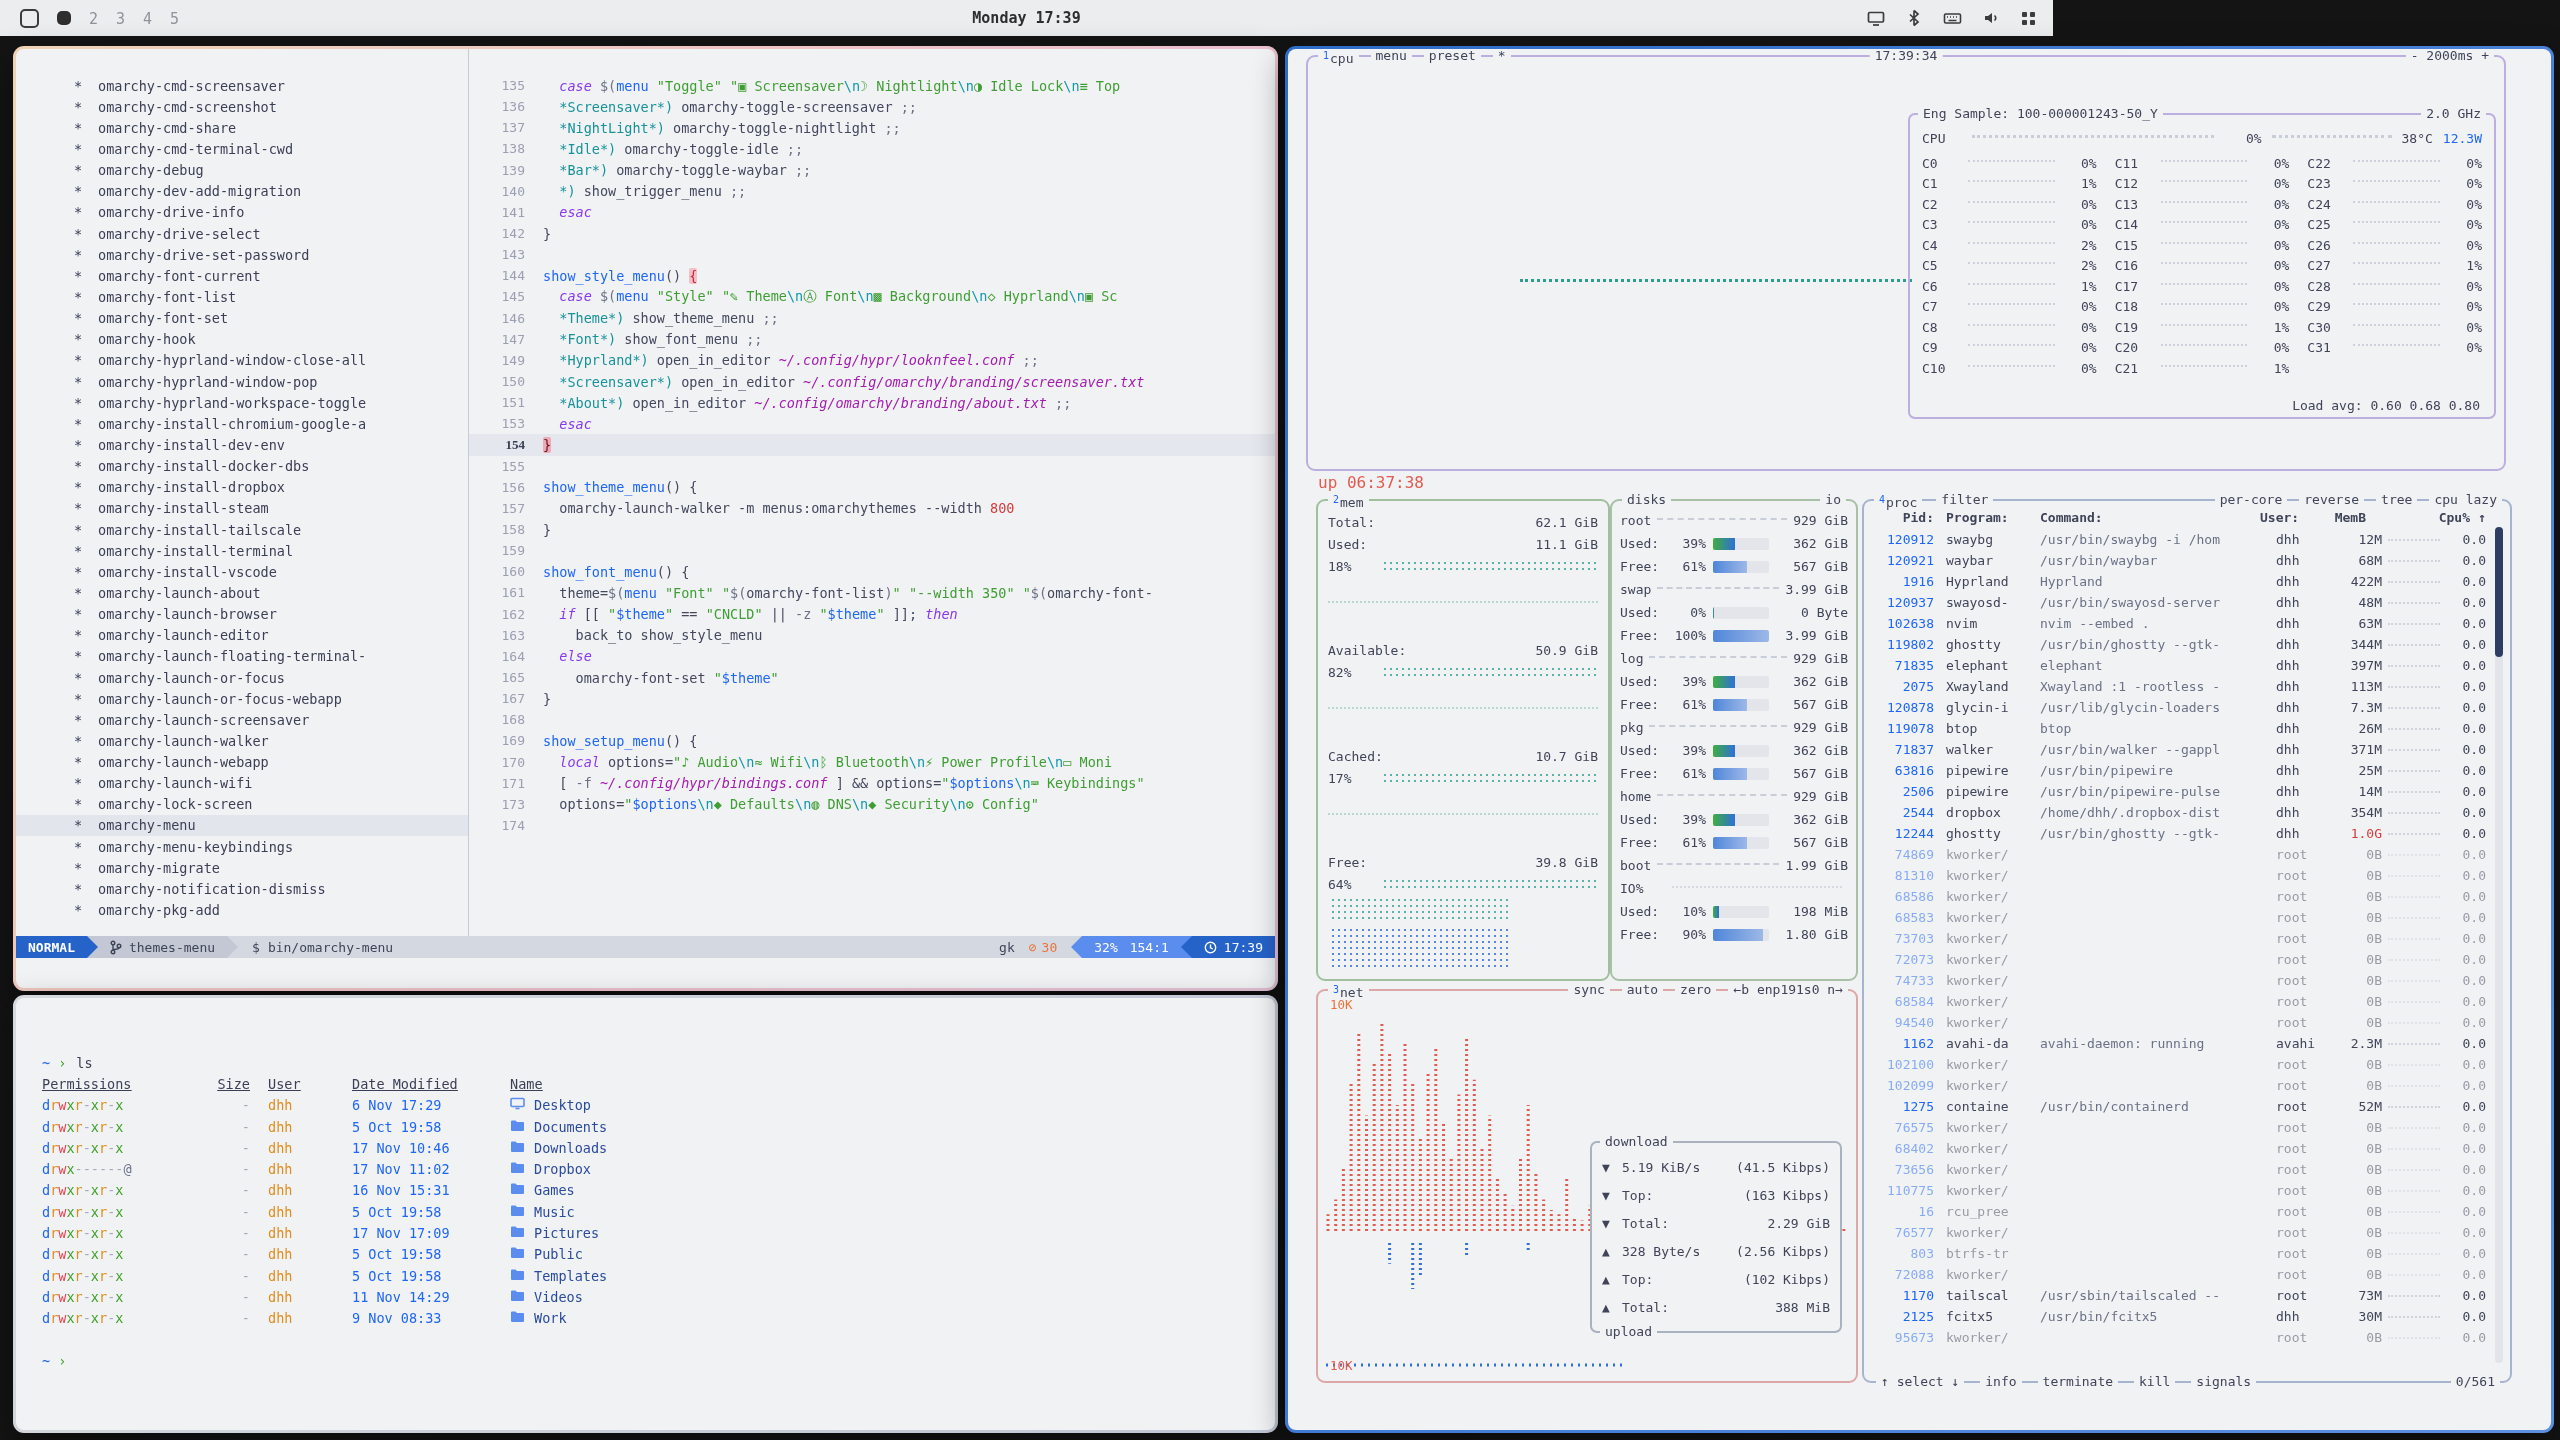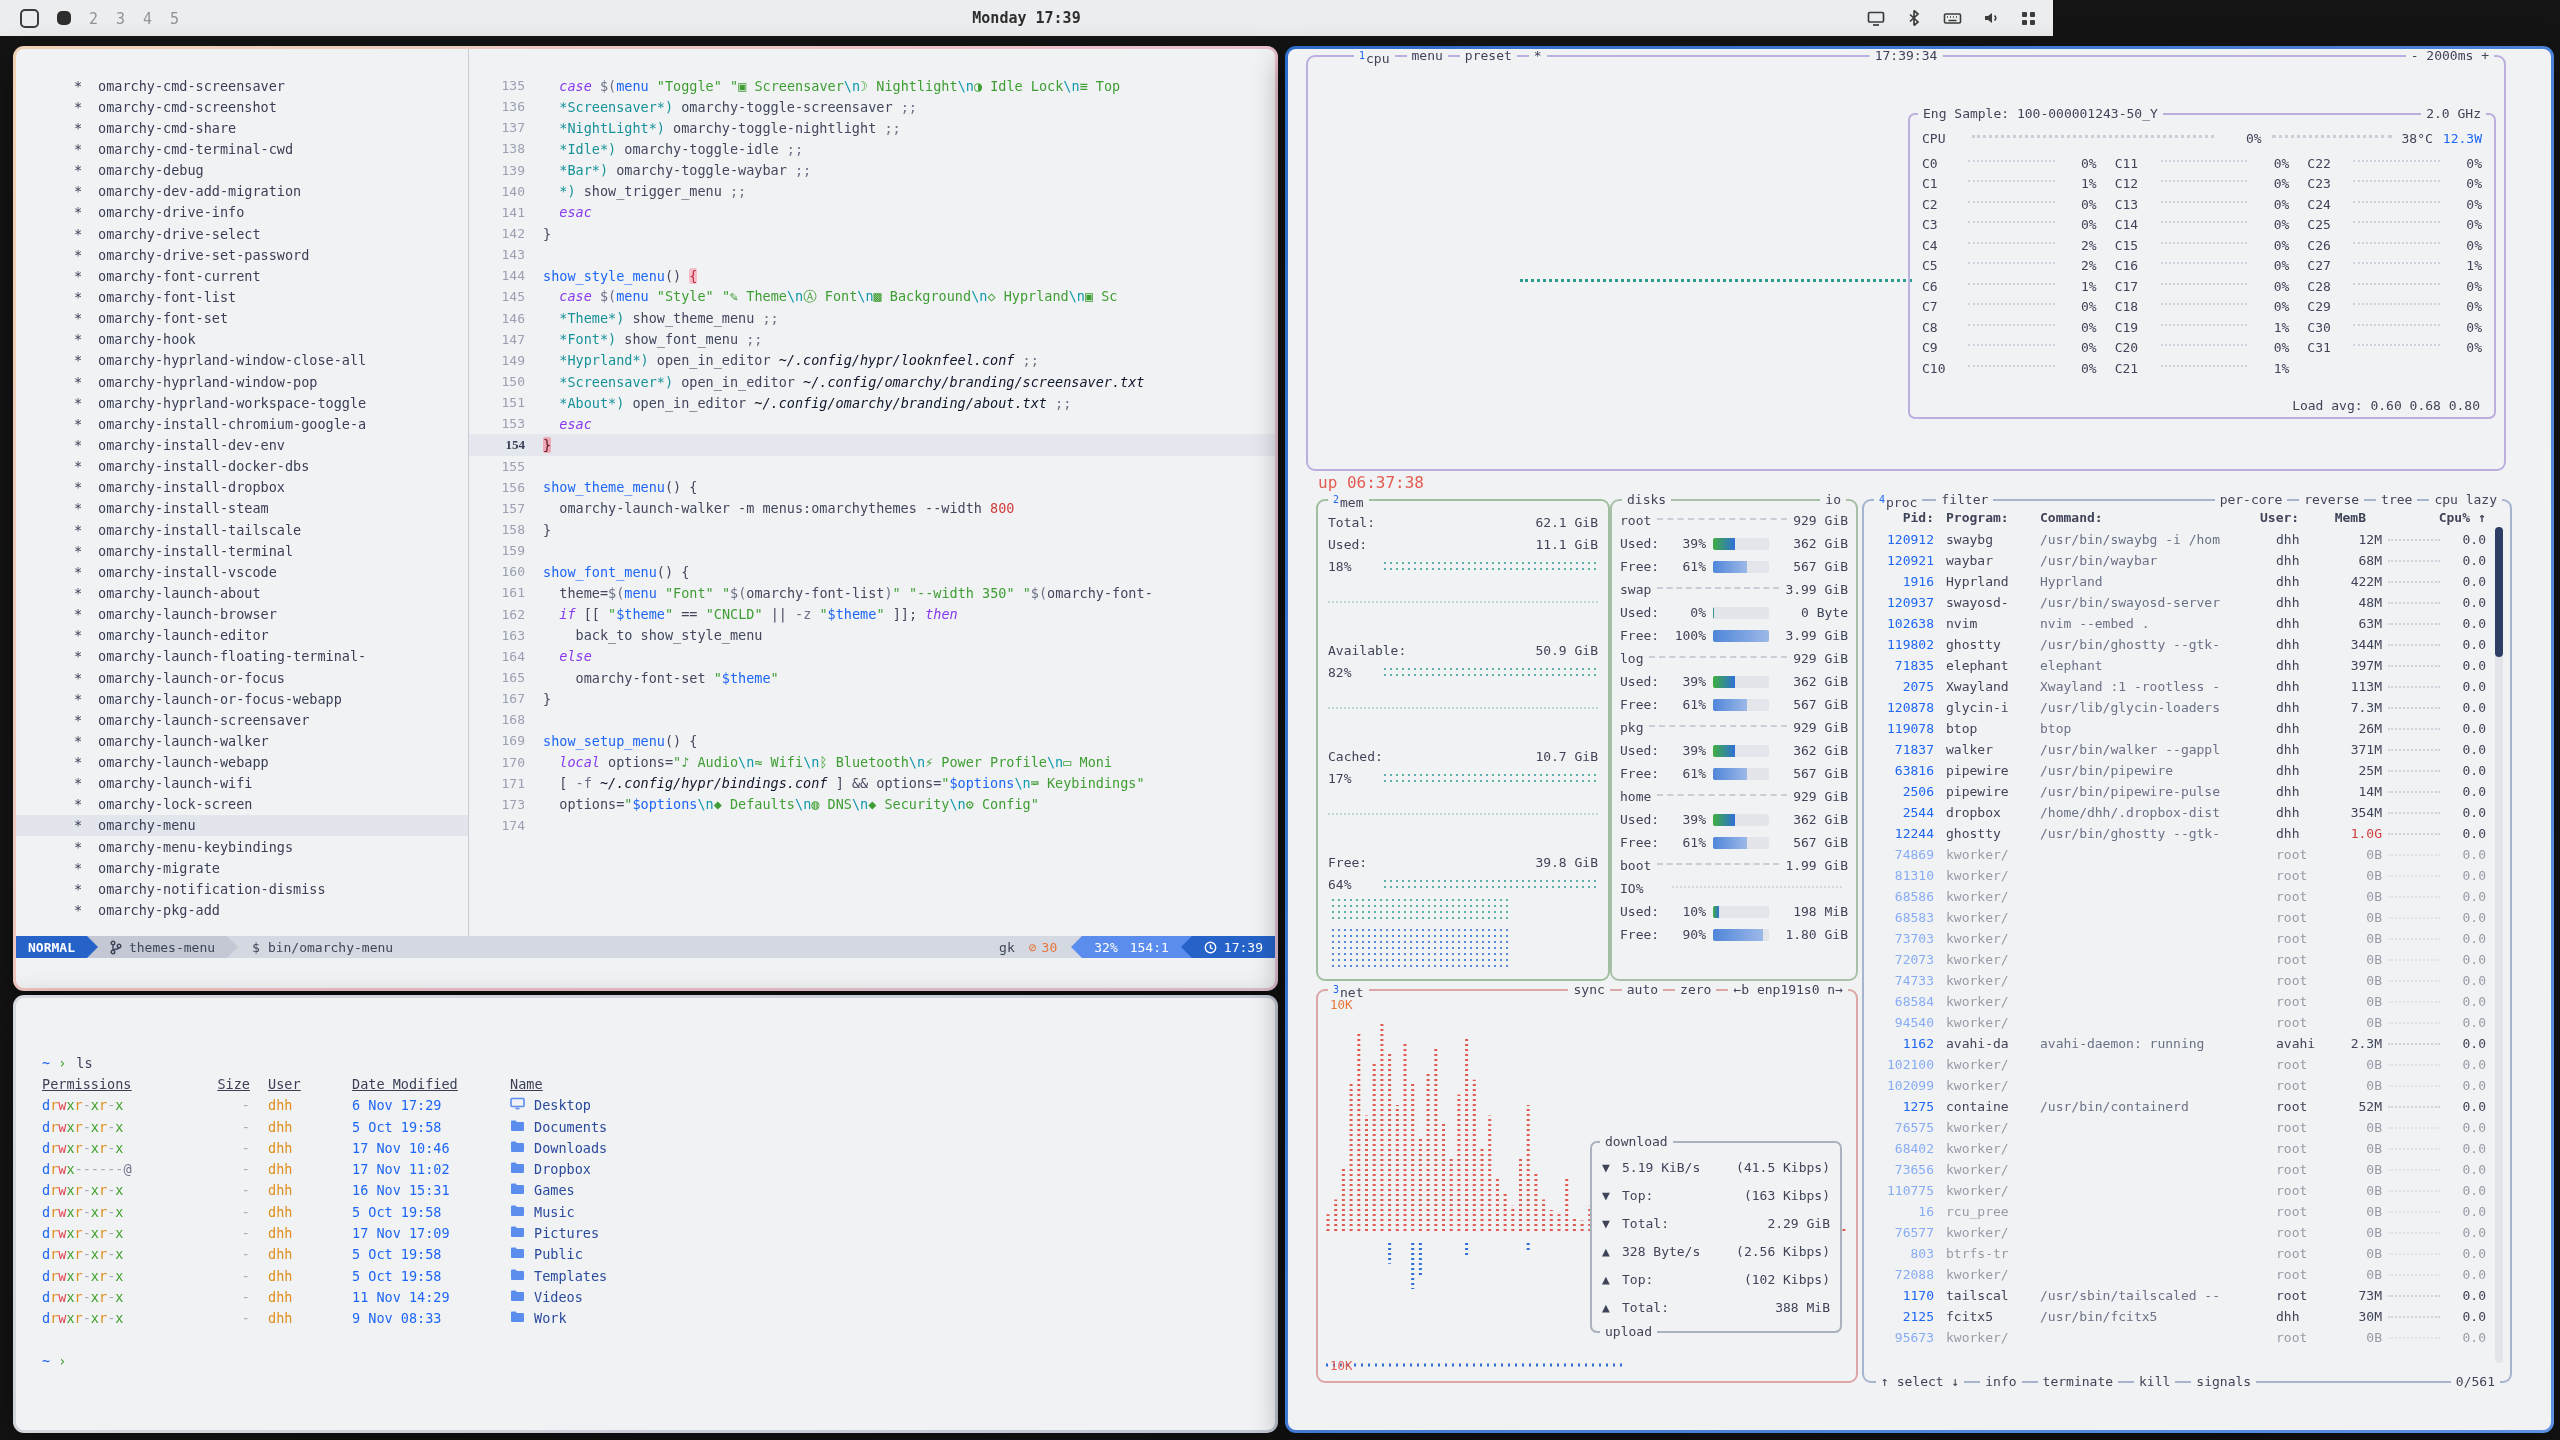--- a/index.html
+++ b/index.html
@@ -25,21 +25,21 @@
   .file-row .star{width:24px;flex:none;}
   .file-row.current{background:#e2e5ec;}
   .vsep{position:absolute;left:452px;top:0;bottom:52px;width:1px;background:#c7cbd6;}
   .code{position:absolute;left:453px;right:0;top:26px;bottom:52px;overflow:hidden;font-size:13.5px;}
   .code-line{height:21.15px;display:flex;align-items:center;white-space:pre;}
   .code-line .lnum{width:56px;flex:none;text-align:right;padding-right:18px;color:#9aa0b2;font-size:13px;}
   .code-line.cursorline{background:#e4e7ee;}
   .code-line.cursorline .lnum{color:#3a3f55;font-weight:bold;font-family:Liberation Serif, serif;}
   .tk-p{color:#43485e}.tk-k{color:#8839ef;font-style:italic}.tk-s{color:#3f9e33}
   .tk-esc{color:#1098ad}.tk-f{color:#1e66f5}.tk-v{color:#1e66f5}.tk-n{color:#d23c3c}
-  .tk-o{color:#6b7287}.tk-t{color:#179299}.tk-g{color:#0f172a;font-style:italic}
+  .tk-o{color:#6b7287}.tk-t{color:#179299}.tk-g{color:#a21caf;font-style:italic}
   .tk-m{background:#f3c0ca;color:#c5283d;border-radius:2px}
   .tk-c{background:#f0a8b4;color:#5a1020;border-radius:2px}
   .statusline{position:absolute;left:0;right:0;bottom:30px;height:22px;background:#d4d8e1;display:flex;align-items:stretch;font-size:13px;color:#3f4458;}
   .seg{display:flex;align-items:center;padding:0 12px;white-space:pre;}
   .seg-mode{background:#2563c9;color:#fff;font-weight:bold;}
   .tri{width:0;height:0;border-top:11px solid transparent;border-bottom:11px solid transparent;flex:none;}
   .tri-a{border-left:11px solid #2563c9;background:#c3c8d4;}
   .seg-branch{background:#c3c8d4;gap:7px;}
   .tri-b{border-left:11px solid #c3c8d4;}
   .seg-file{gap:8px;padding-left:14px;}
@@ -66,21 +66,21 @@
   
   .bx{position:absolute;border:2px solid;border-radius:9px;font-size:13px;color:#3f4458;}
   #bx-cpu{left:18px;top:6px;width:1196px;height:412px;border-color:#bcaede;}
   #bx-mem{left:28px;top:450px;width:290px;height:478px;border-color:#9fbf9f;}
   #bx-disks{left:322px;top:450px;width:244px;height:478px;border-color:#a8bfa8;}
   #bx-net{left:28px;top:940px;width:538px;height:390px;border-color:#dda7a7;}
   #bx-proc{left:574px;top:450px;width:646px;height:880px;border-color:#a7b4d0;}
   .bx-label{position:absolute;top:-10px;background:#f1f2f4;padding:0 5px;line-height:18px;border-radius:3px;white-space:nowrap;}
   .bx-label-b{position:absolute;bottom:-10px;background:#f1f2f4;padding:0 5px;line-height:18px;border-radius:3px;white-space:nowrap;}
   .sup{color:#1e66f5;font-size:10px;vertical-align:4px;margin-right:1px;}
-  #cpu-labels{position:absolute;top:-10px;left:10px;display:flex;gap:12px;margin-left:36px;}
+  #cpu-labels{position:absolute;top:-10px;left:10px;display:flex;gap:12px;}
   #cpu-clock{left:50%;transform:translateX(-50%);}
   #cpu-interval{left:auto;right:10px;}
   #cpu-graph-line{position:absolute;left:212px;top:222px;width:392px;border-top:3px dotted #2a9d8f;}
   #cpu-inner{position:absolute;right:8px;top:56px;width:588px;height:306px;border:2px solid #bcaede;border-radius:7px;padding:10px 12px 6px;box-sizing:border-box;}
   .cpu-row{display:flex;align-items:center;height:26px;}
   .leader{flex:1;border-bottom:3px dotted #c9cdd8;margin:0 8px 4px;}
   .leader2{width:120px;border-bottom:3px dotted #c9cdd8;margin:0 10px 4px;}
   .watts{color:#1e66f5;margin-left:10px;}
   .cores{display:grid;grid-template-columns:1fr 1fr 1fr;grid-auto-flow:column;grid-template-rows:repeat(11,20.5px);column-gap:18px;margin-top:2px;}
   .core{display:flex;align-items:center;}

